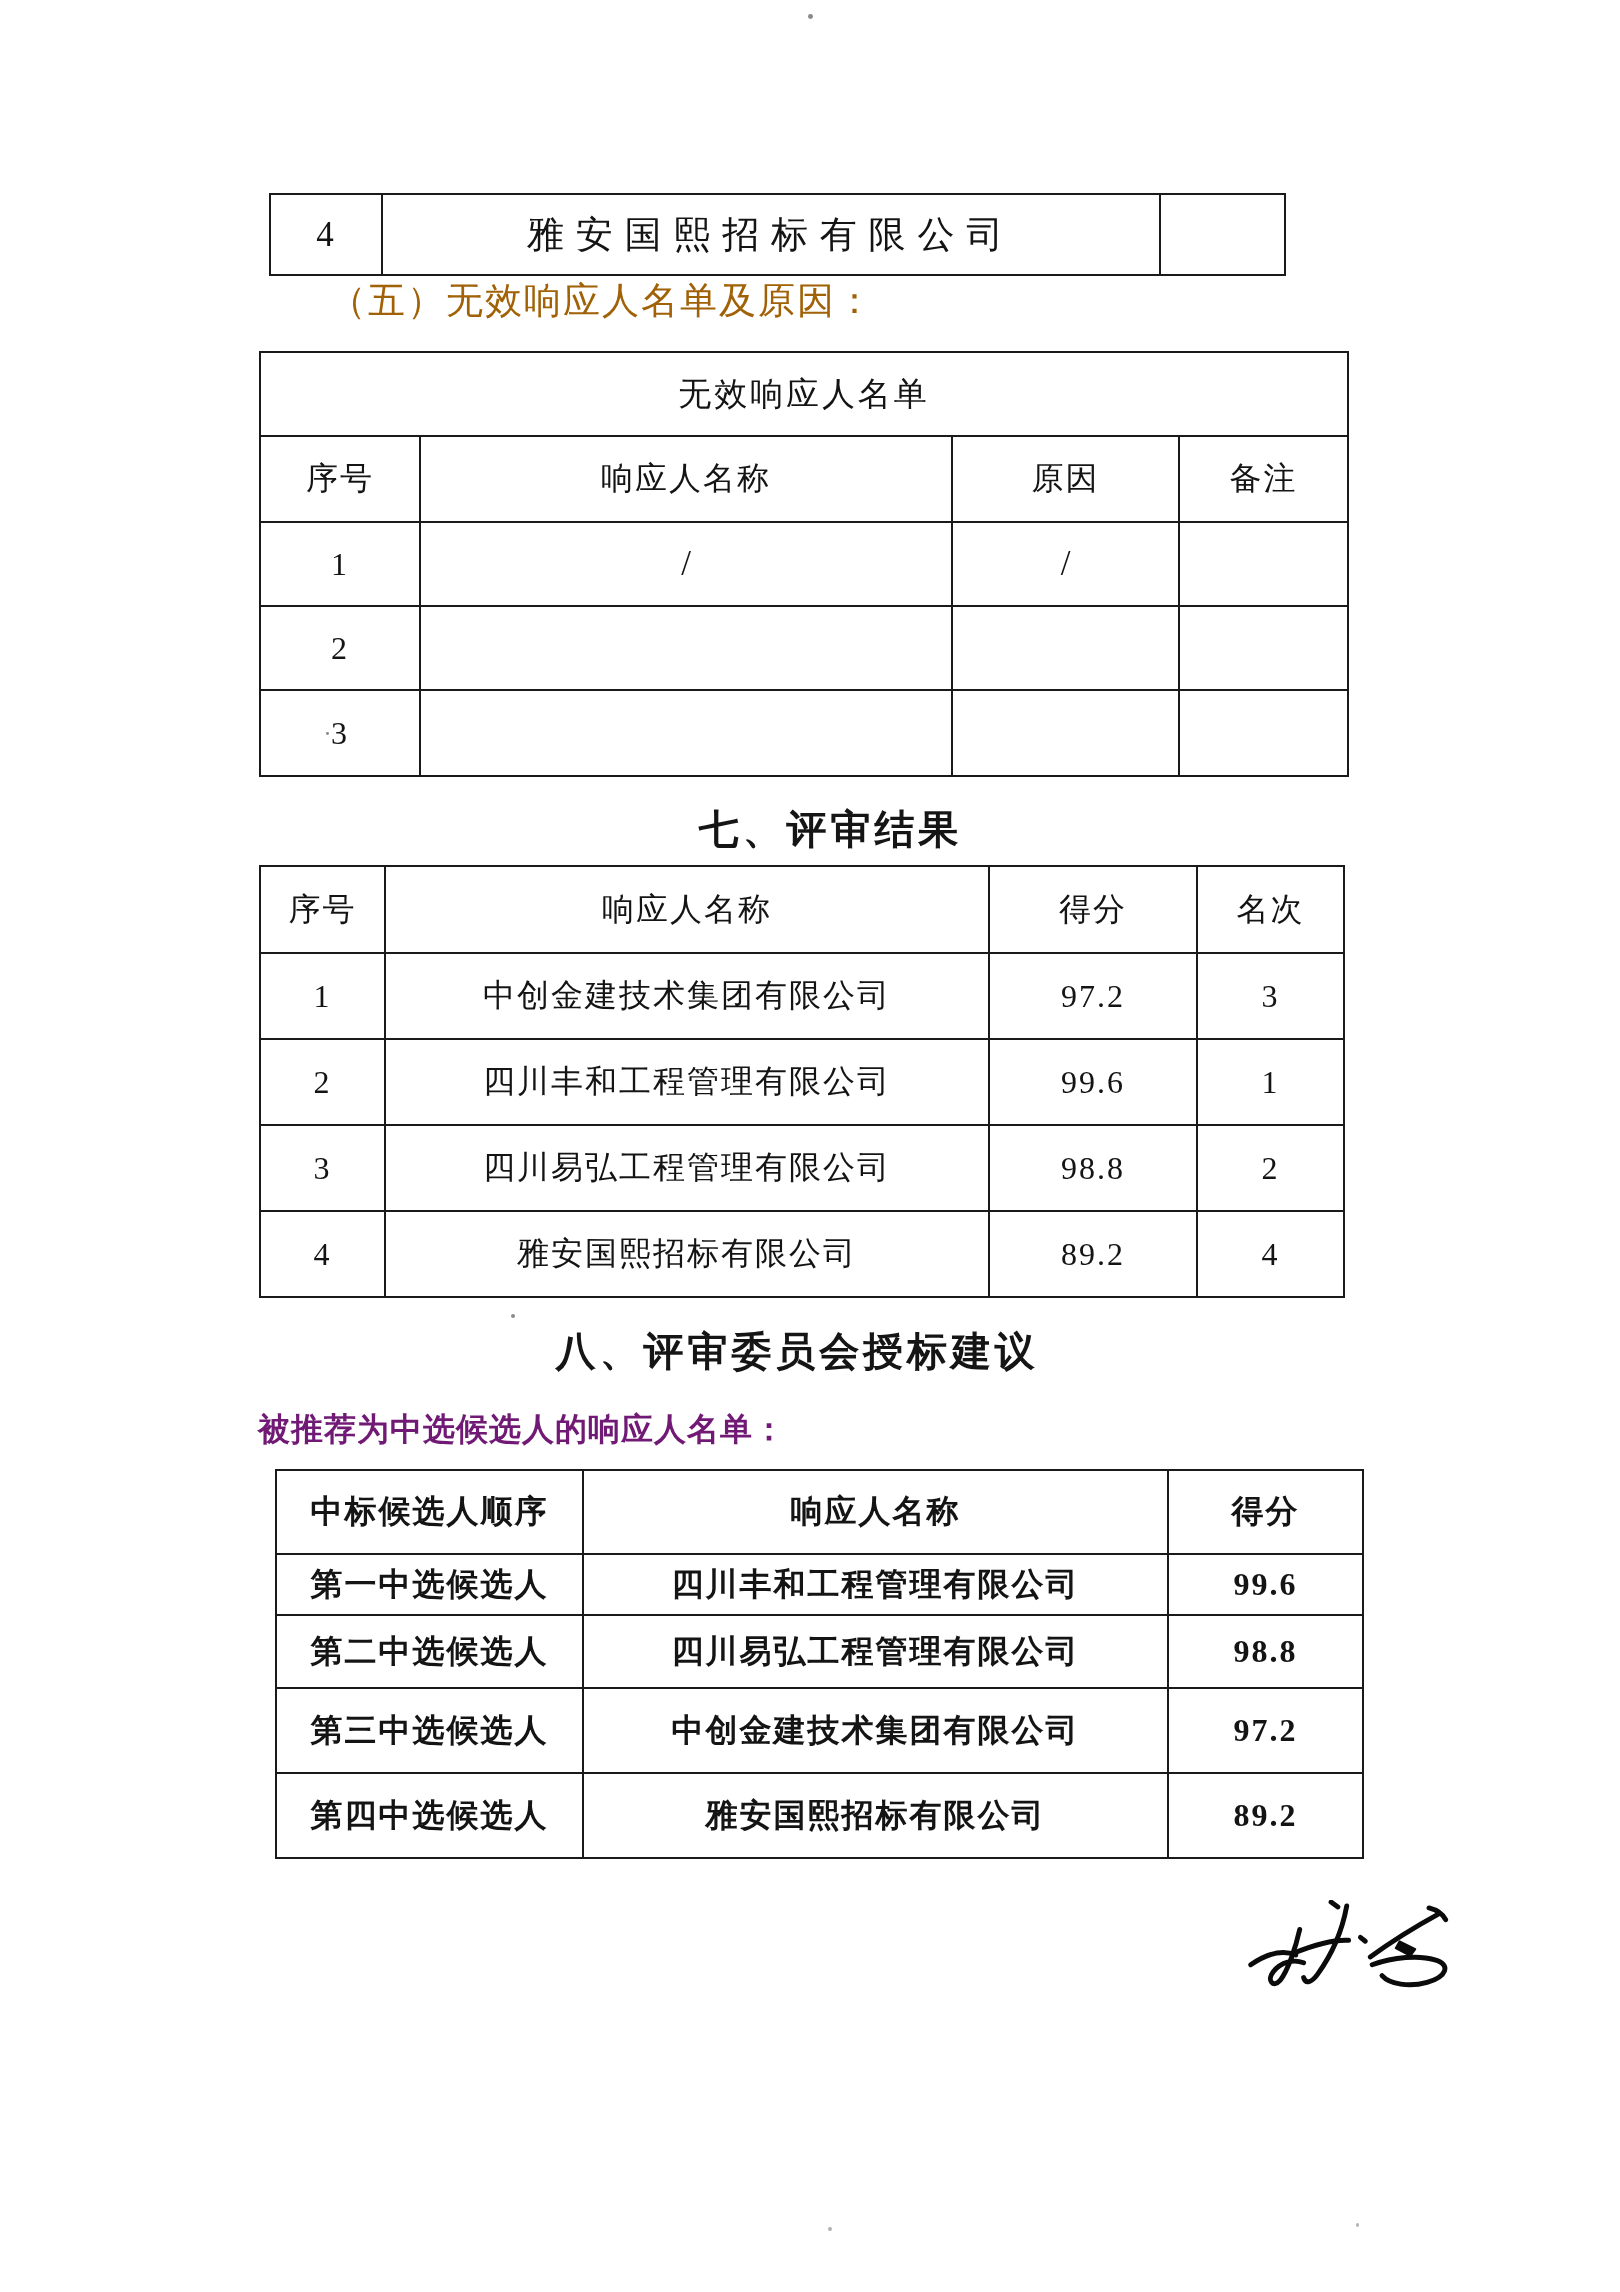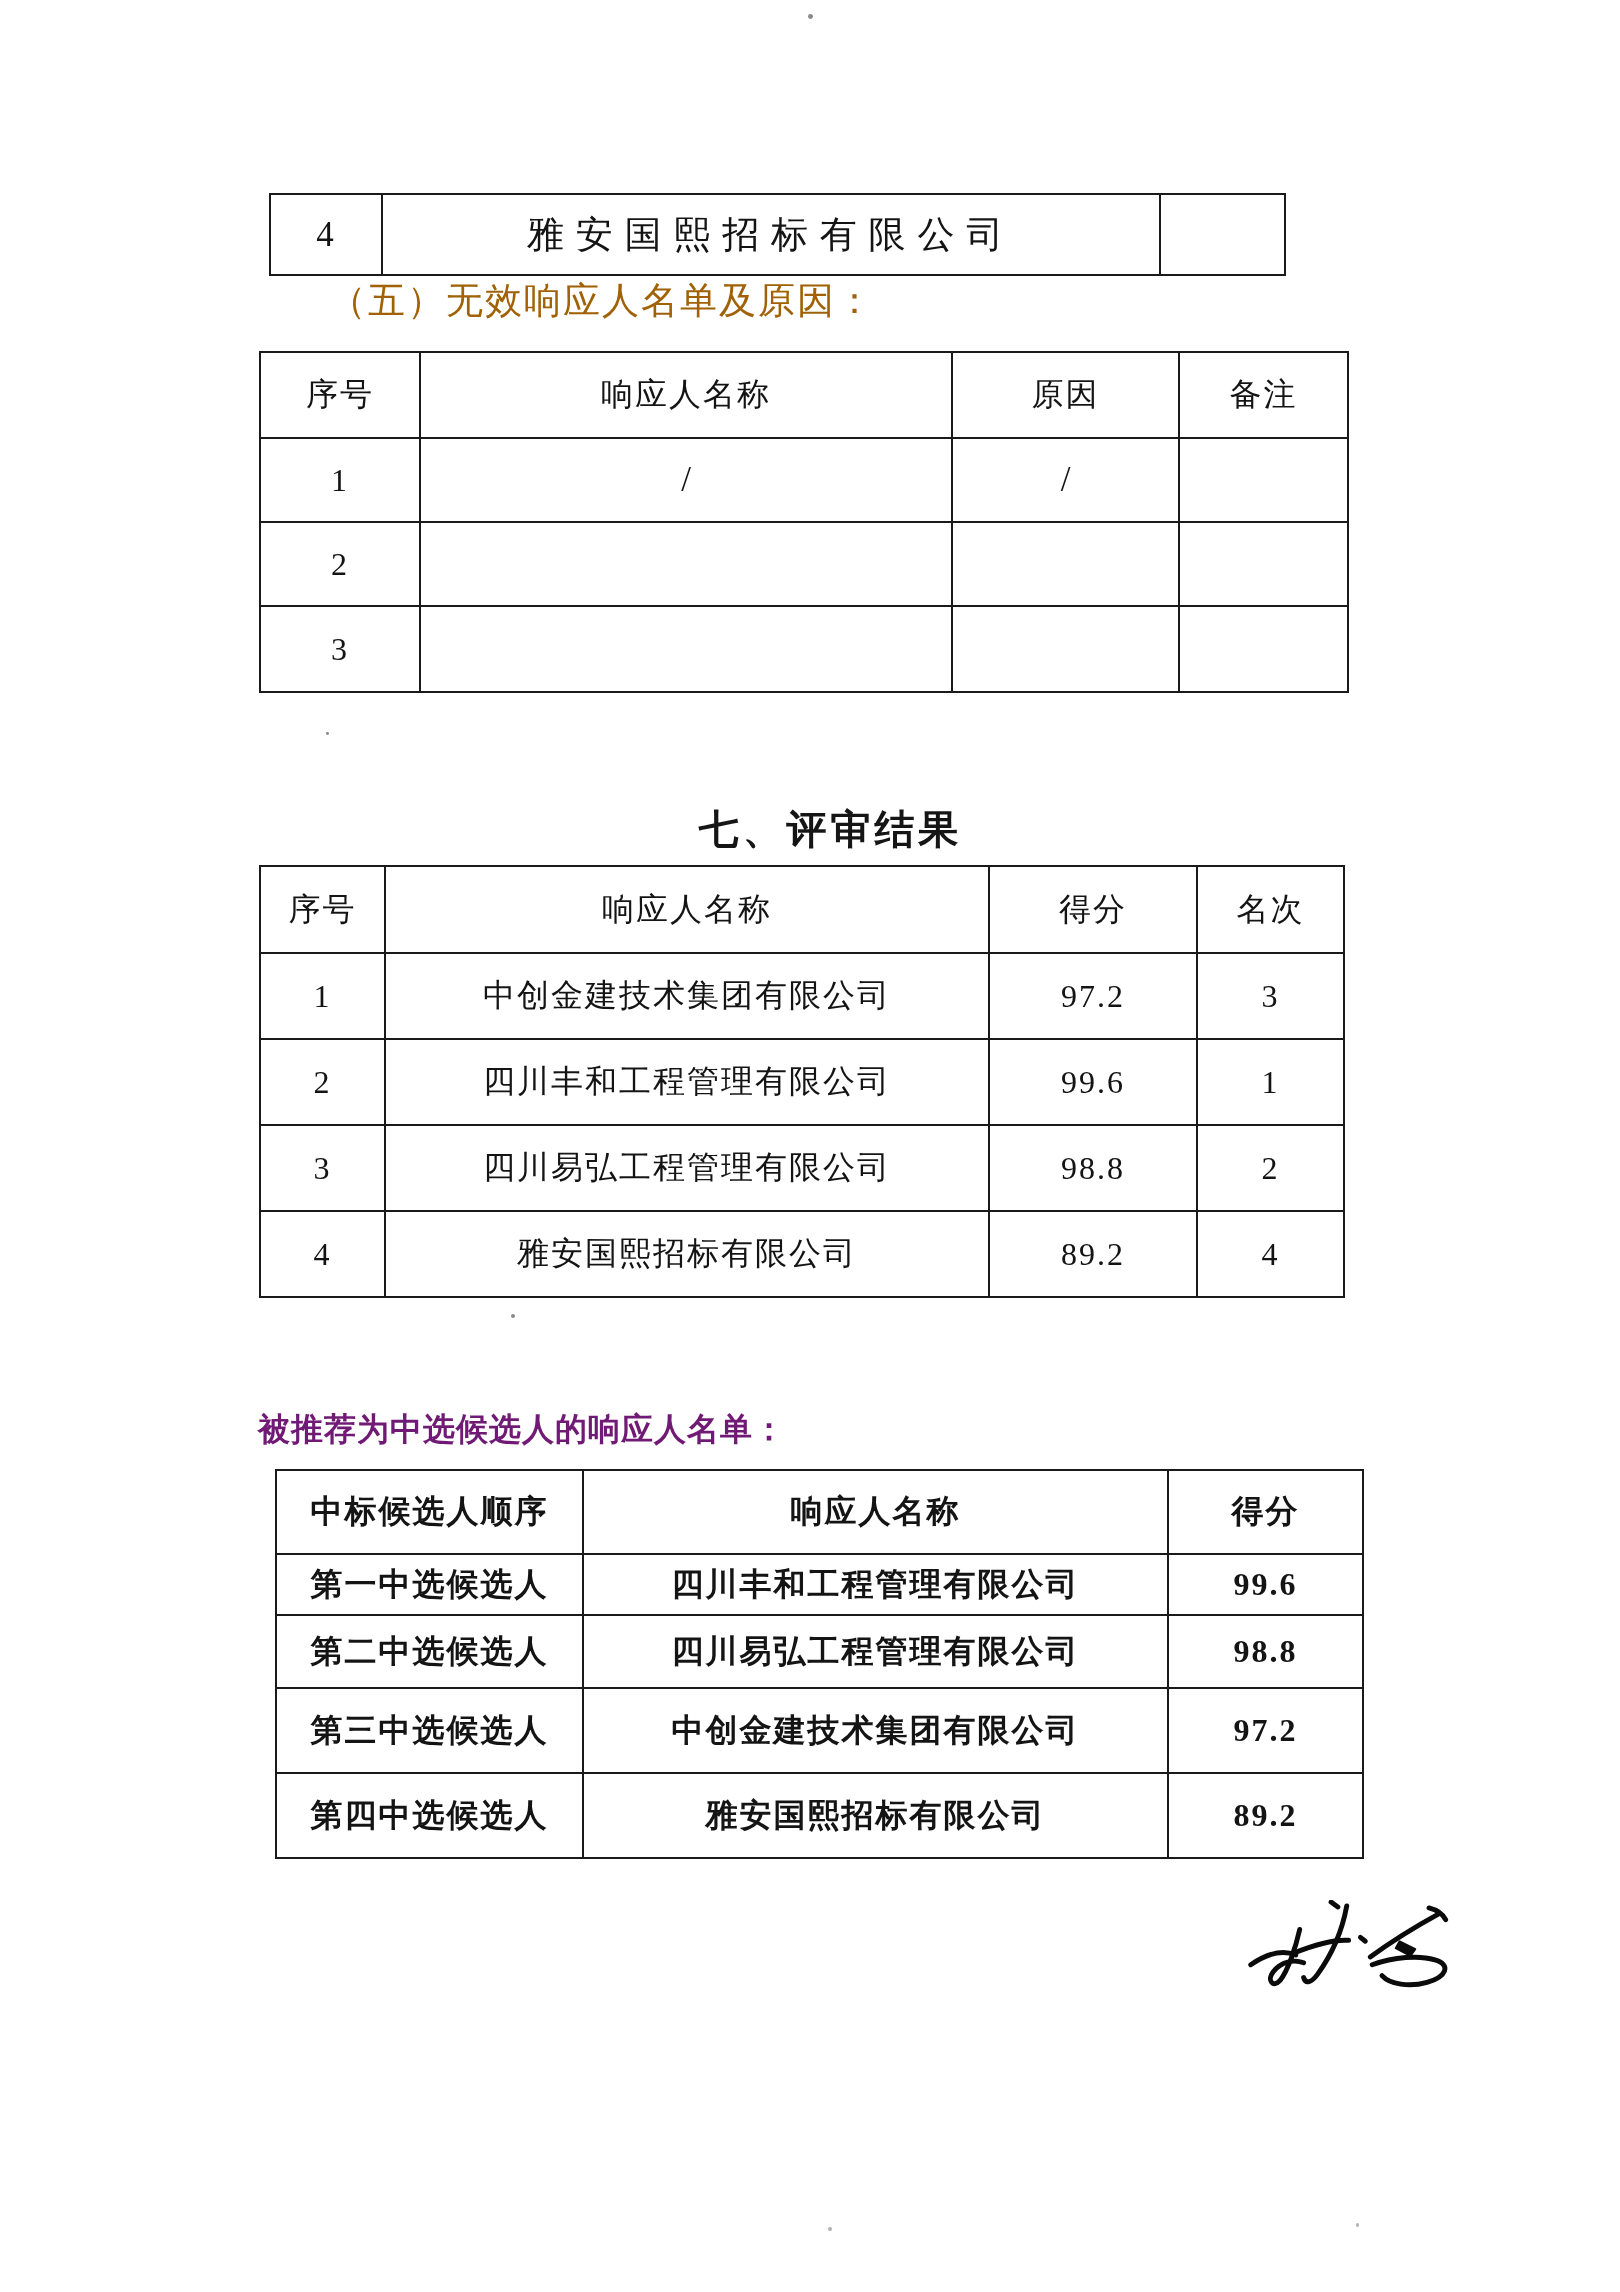--- a/index.html
+++ b/index.html
@@ -87,20 +87,23 @@
   <div class="h5">（五）无效响应人名单及原因：</div>
 
   <table class="tbl inv-tbl">
     <colgroup>
         <col style="width:160px">
         <col style="width:532px">
         <col style="width:227px">
         <col style="width:169px">
       </colgroup>
     <tbody>
+        <tr style="height:84px">
+      <td colspan="4" class="title-cell">无效响应人名单</td>
+    </tr>
     <tr style="height:86px">
       <td>序号</td>
       <td>响应人名称</td>
       <td>原因</td>
       <td>备注</td>
     </tr>
     <tr style="height:84px">
       <td class="num">1</td>
       <td class="slash">/</td>
       <td class="slash">/</td>
@@ -157,20 +160,21 @@
     </tr>
     <tr style="height:86px">
       <td class="num">4</td>
       <td>雅安国熙招标有限公司</td>
       <td class="num">89.2</td>
       <td class="num">4</td>
     </tr>
   </tbody>
     </table>
 
+  <div class="hc h8">八、评审委员会授标建议</div>
 
   <div class="rec">被推荐为中选候选人的响应人名单：</div>
 
   <table class="tbl cand-tbl">
     <colgroup>
         <col style="width:307px">
         <col style="width:585px">
         <col style="width:195px">
       </colgroup>
     <tbody>

